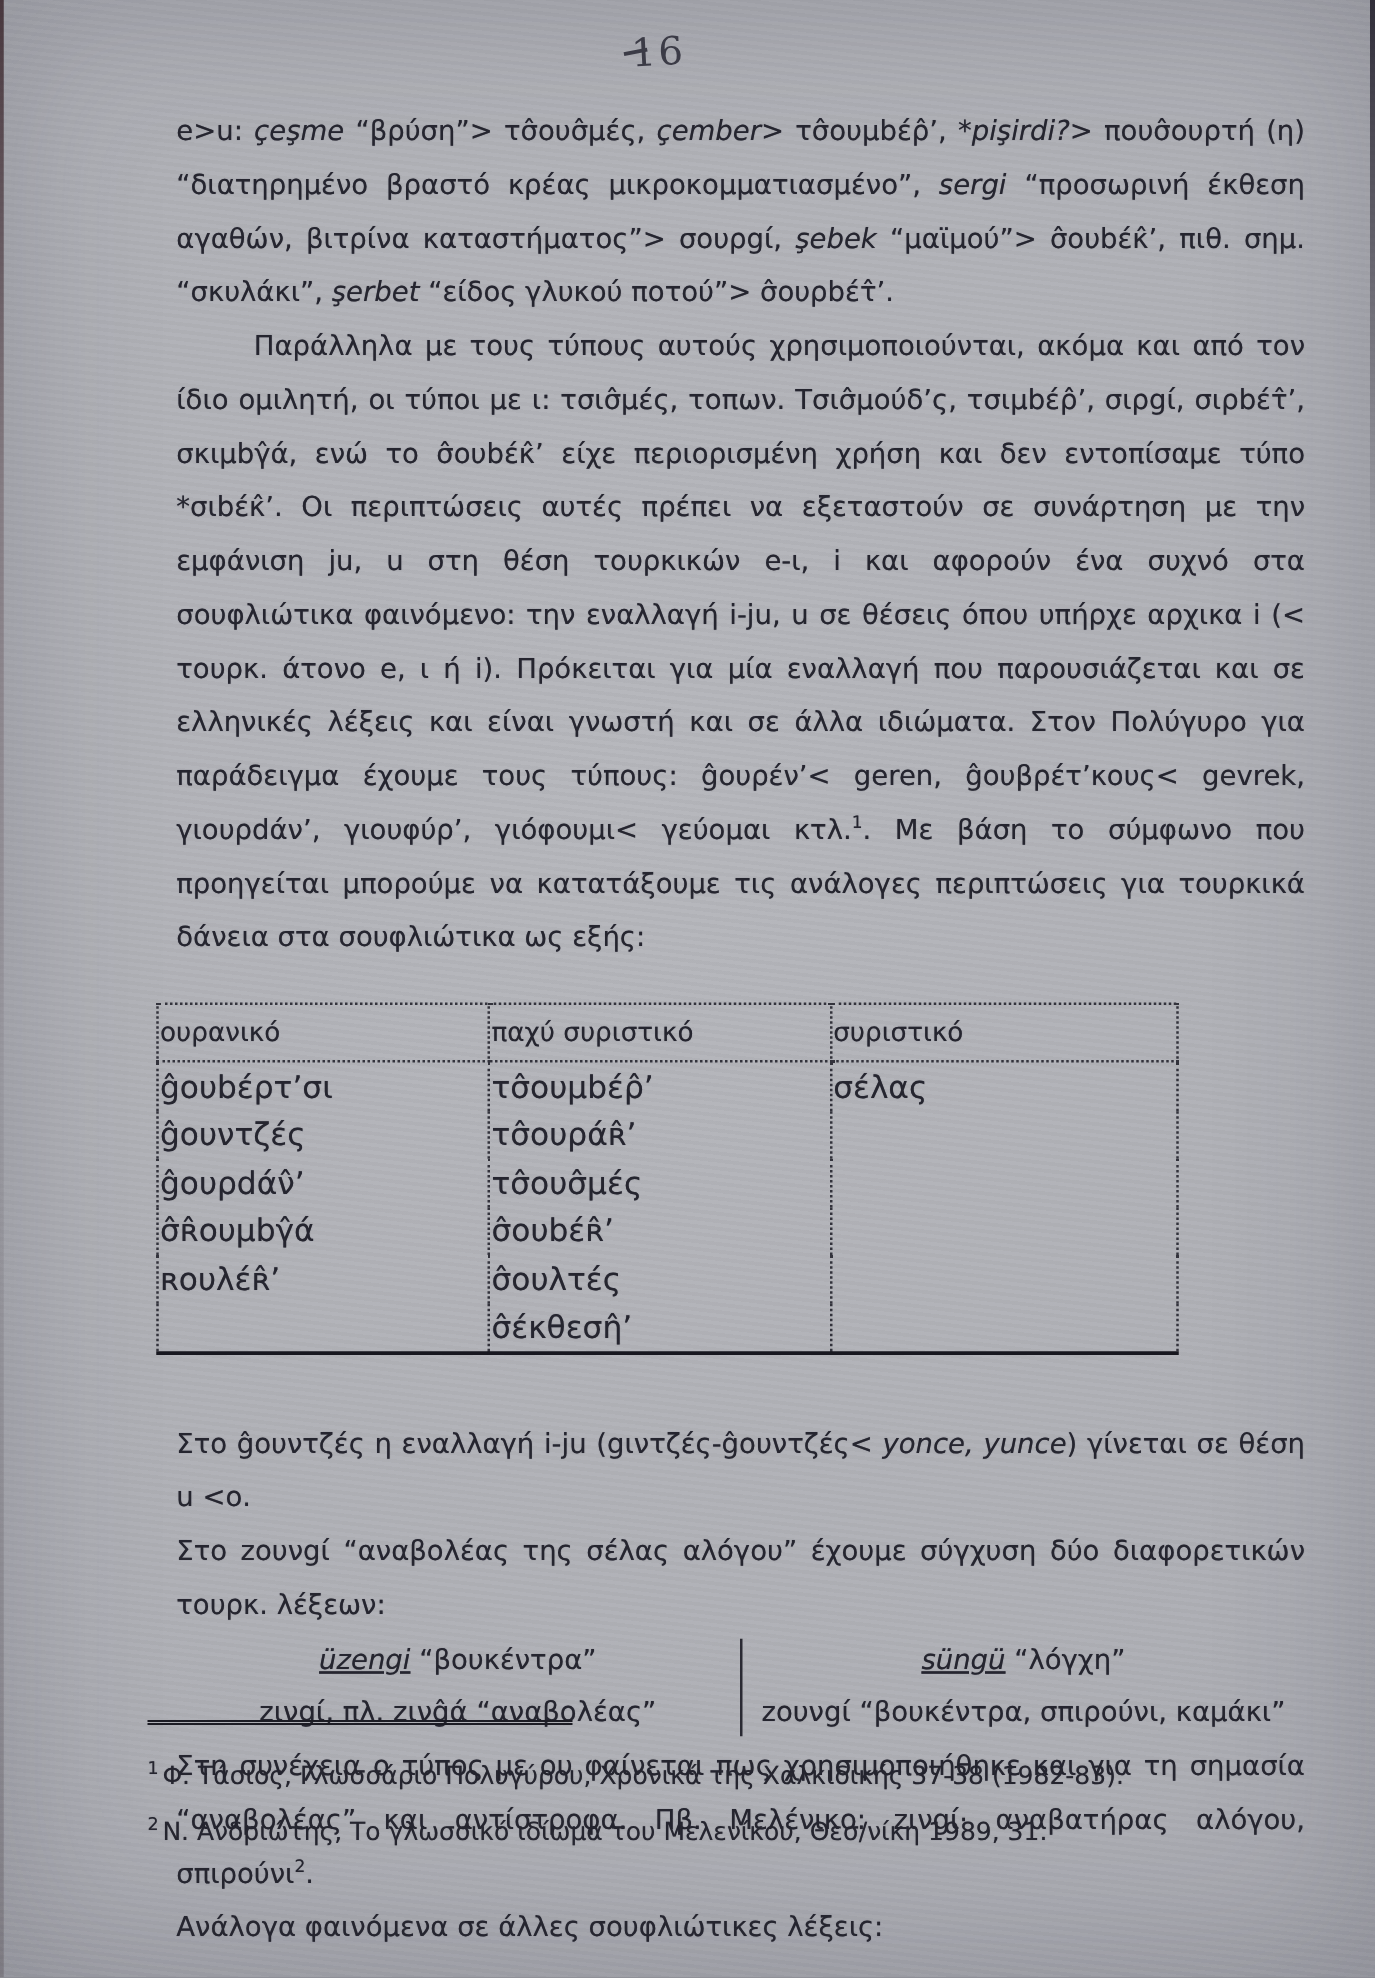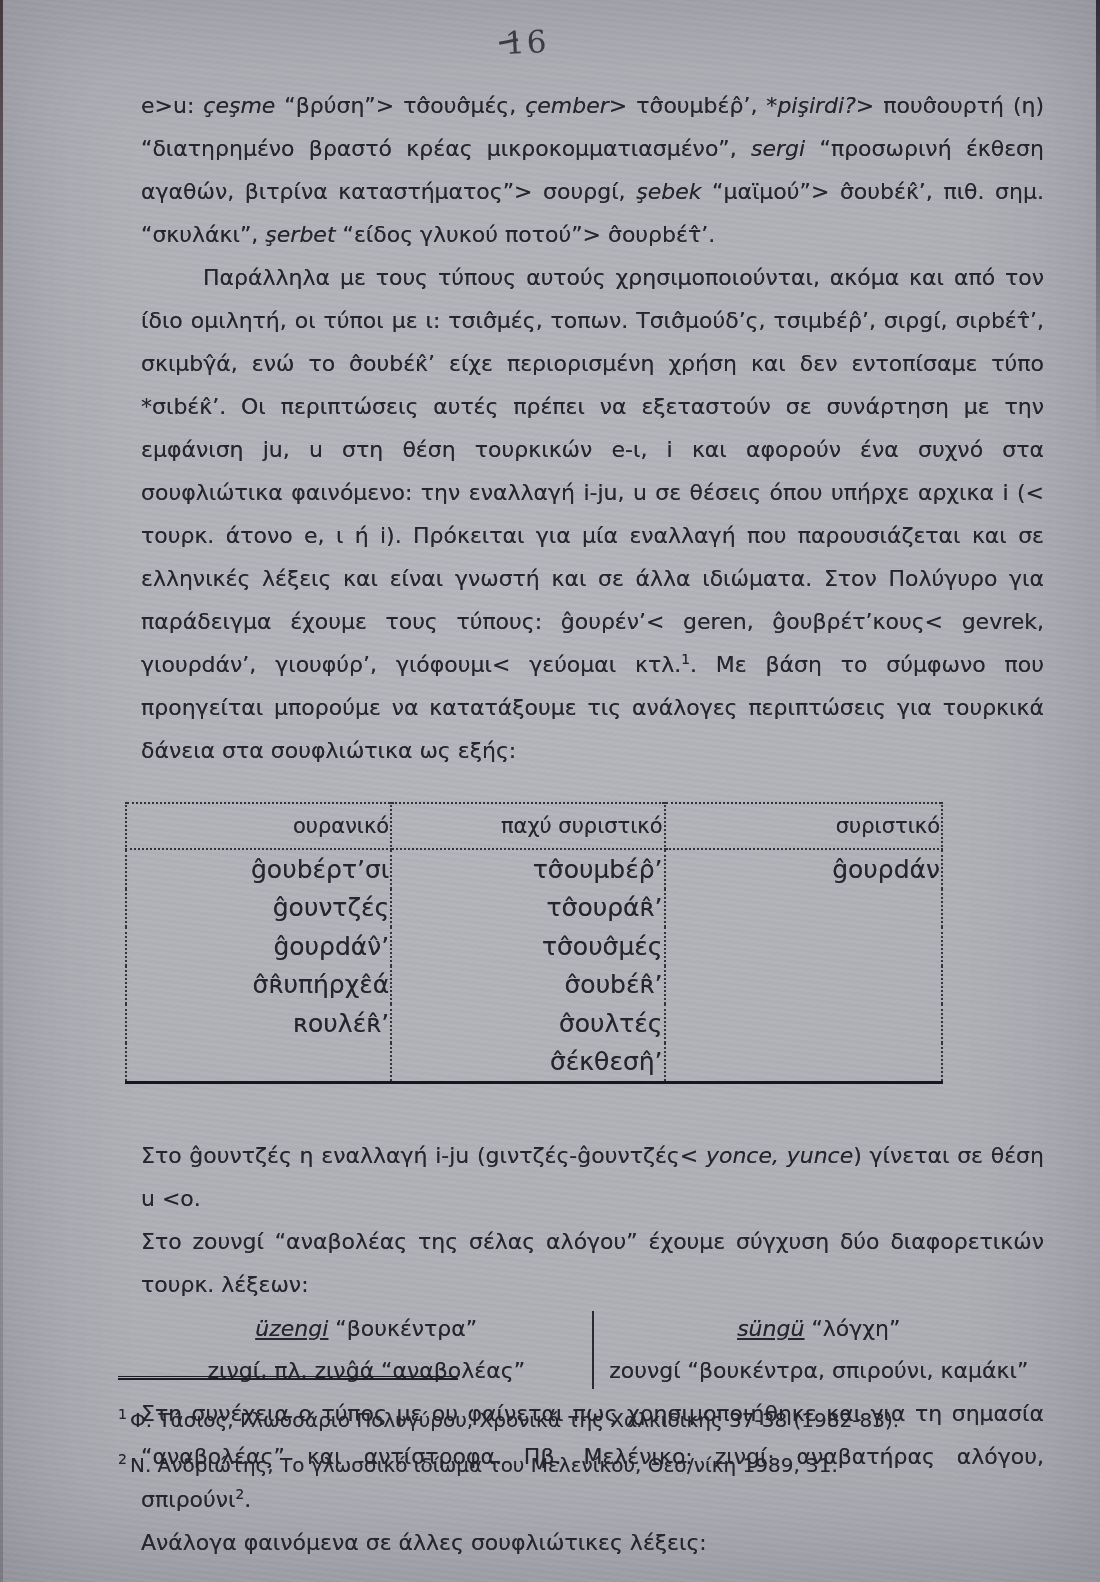--- a/index.html
+++ b/index.html
@@ -46,21 +46,21 @@
   .indent{text-indent:62px;}
   .b{font-weight:normal;margin-top:16px;}
   .i{font-style:italic;}
   .u{text-decoration:underline;}
   .sup{font-size:0.62em;vertical-align:super;line-height:0;}
 
   .dict-table{
     border-collapse:collapse;
     margin:30px 0 0 -16px;
     width:818px;
-    text-align:right;
+    text-align:left;
     line-height:normal;
     border:2px dotted #33333c;
     border-bottom:3px solid #17171f;
   }
   .dict-table th{
     font-weight:normal;font-size:21px;height:42px;
     border-bottom:2px dotted #33333c;
     border-left:2px dotted #33333c;
     border-right:2px dotted #33333c;
   }
@@ -107,34 +107,34 @@
         <tr>
           <th style="width:32.5%">ουρανικό</th>
           <th style="width:33.5%">παχύ συριστικό</th>
           <th style="width:34%">συριστικό</th>
         </tr>
       </thead>
       <tbody>
           <tr>
             <td><span class="b">ĝουbέρτ’σι</span></td>
             <td><span class="b">τσ̂ουμbέρ̂’</span></td>
-            <td><span>ĝουρdάν</span></td>
+            <td><span>σέλας</span></td>
           </tr>
           <tr>
             <td><span>ĝουντζές</span></td>
             <td><span>τσ̂ουράʀ̂’</span></td>
             <td><span></span></td>
           </tr>
           <tr>
             <td><span>ĝουρdάν̂’</span></td>
             <td><span>τσ̂ουσ̂μές</span></td>
             <td><span></span></td>
           </tr>
           <tr>
-            <td><span class="b">σ̂ʀ̂υπήρχε̂ά</span></td>
+            <td><span class="b">σ̂ʀ̂ουμbγ̂ά</span></td>
             <td><span class="b">σ̂ουbέʀ̂’</span></td>
             <td><span></span></td>
           </tr>
           <tr>
             <td><span>ʀουλέʀ̂’</span></td>
             <td><span>σ̂ουλτές</span></td>
             <td><span></span></td>
           </tr>
           <tr>
             <td><span></span></td>

